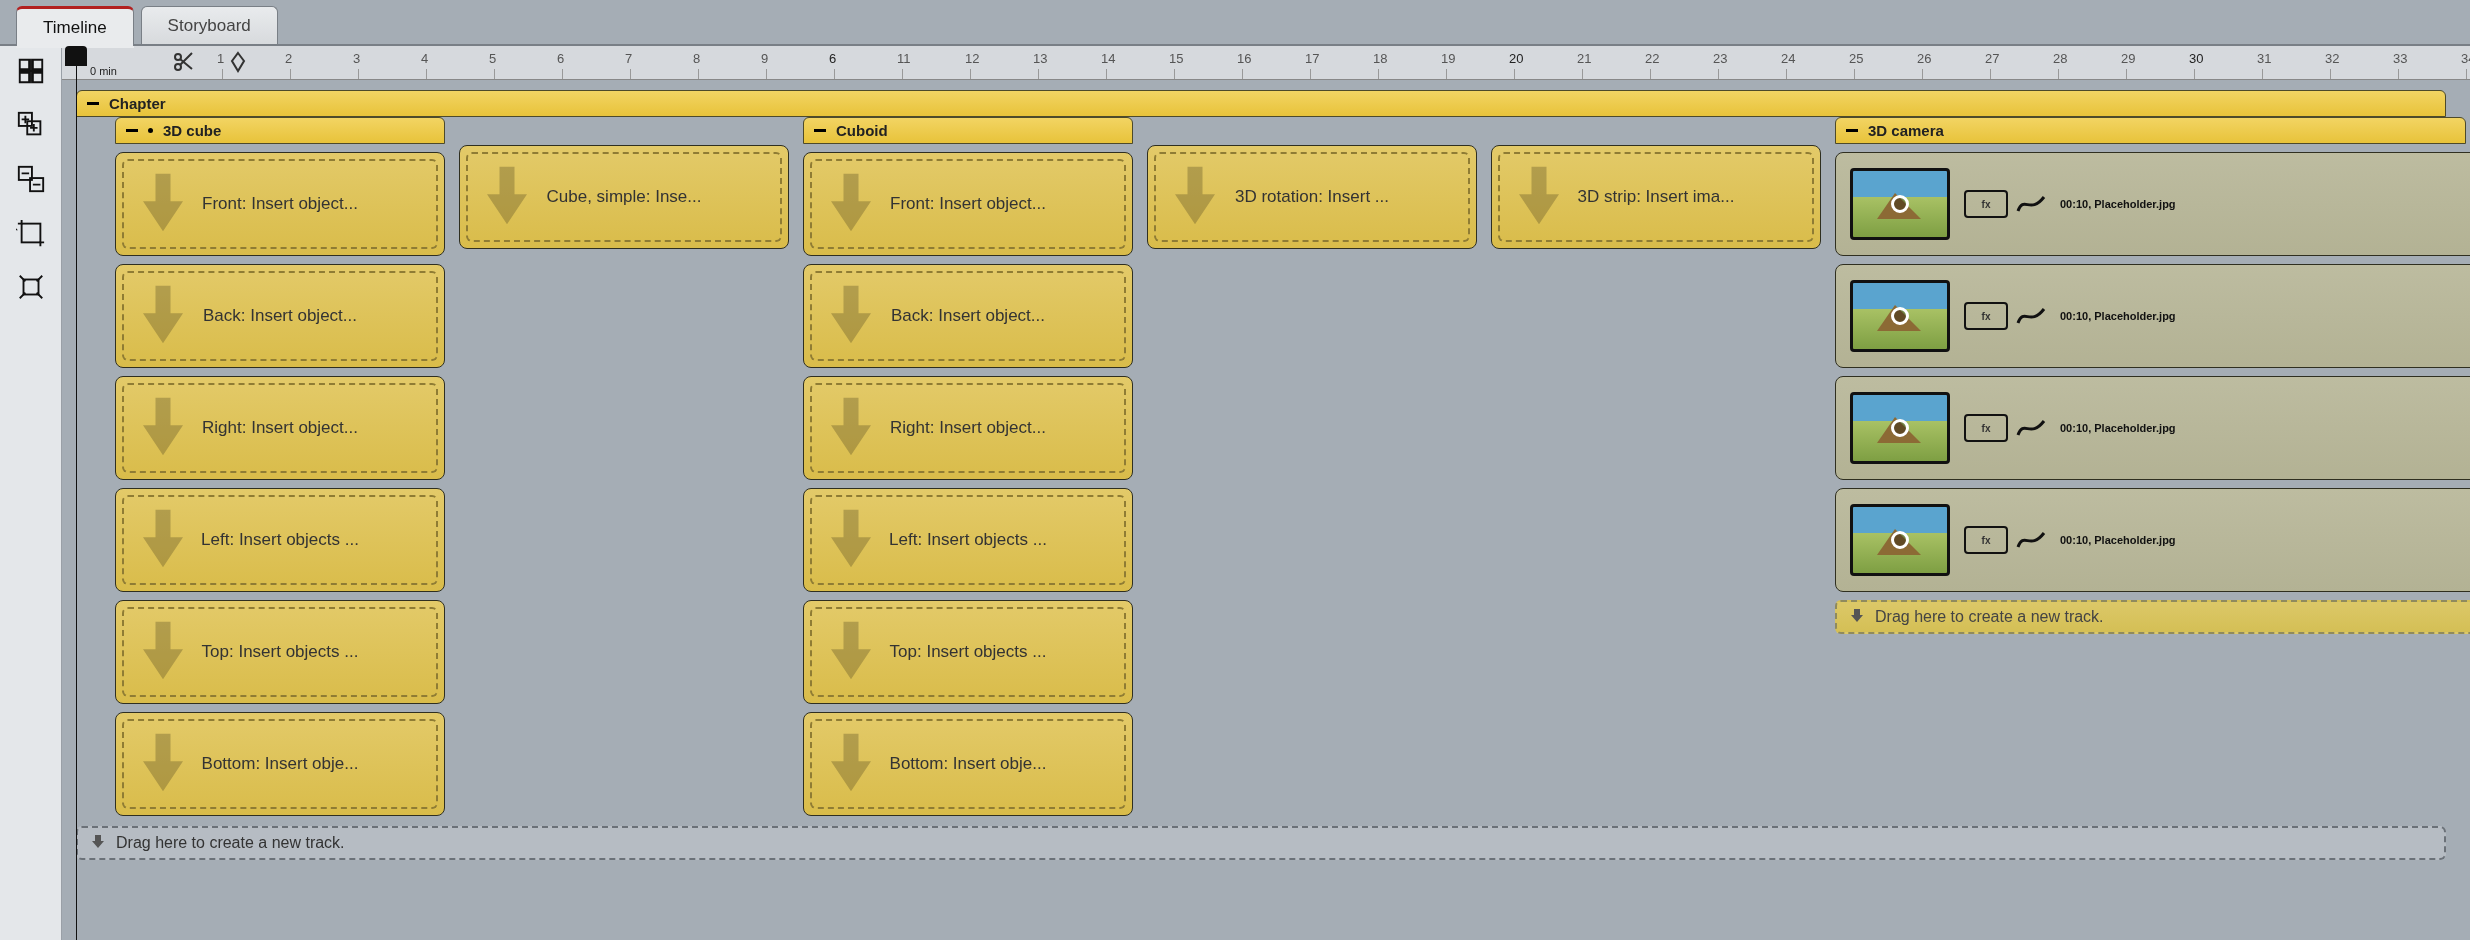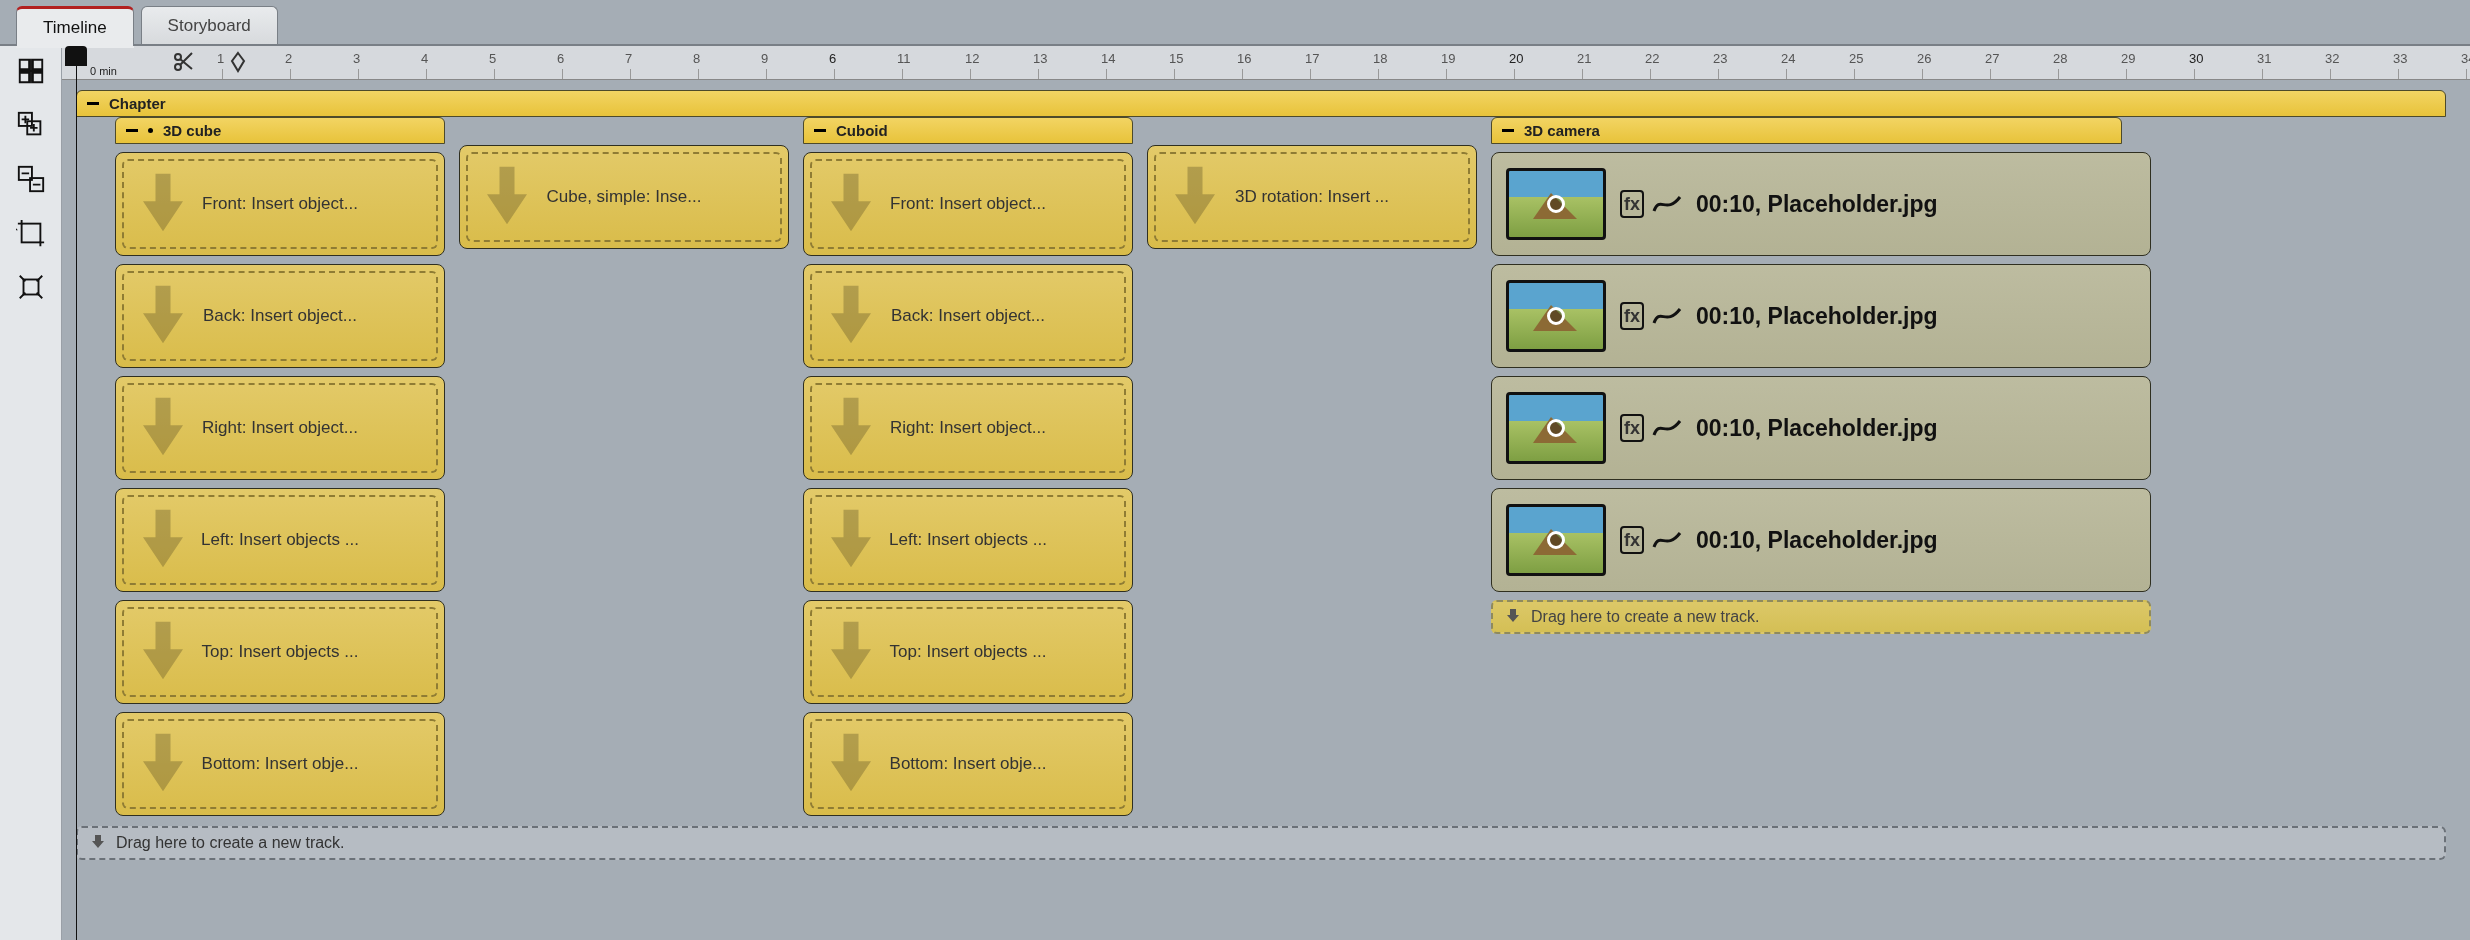--- a/index.html
+++ b/index.html
@@ -255,28 +255,28 @@
     border-right:26px solid transparent;
     border-bottom:26px solid #8c6a35;
   }
   .thumb .lens {
     position:absolute; left:50%; top:50%; transform:translate(-50%,-50%);
     width:18px; height:18px; border:3px solid #fff; border-radius:50%;
     background: rgba(0,0,0,.3);
   }
   .cam-icons { display:flex; gap:8px; }
   .cam-icons .ic {
-    width:24px;height:28px;border:2px solid #111;border-radius:4px;
-    display:flex;align-items:center;justify-content:center; font-size:18px; font-weight:bold;
+    width:44px;height:28px;border:2px solid #111;border-radius:4px;
+    display:flex;align-items:center;justify-content:center; font-size:10px; font-weight:bold;
   }
   .curve {
     display:inline-flex; align-items:center;
   }
   .curve svg { width:30px;height:22px; stroke:#111; fill:none; stroke-width:3;}
-  .cam-text { font-size:23px; color:#111; font-weight:bold;}
+  .cam-text { font-size:11px; color:#111; font-weight:bold;}
   
   .new-track {
     border: 2px dashed #8f8a5d;
     background: linear-gradient(#dcc868,#d4bf55);
     border-radius: 6px;
     padding: 5px 12px;
     font-size: 16px;
     color: #444;
     display:flex;
     align-items:center;
@@ -576,20 +576,28 @@
 
           <div class="col col-single single-stack">
             <div class="clip inset-dash">
               <span class="clip-arrow"><svg viewBox="0 0 40 50">
                     <path d="M14 2h12v22h10L20 48 4 24h10z"></path>
                   </svg></span>
               <span class="clip-label">3D rotation: Insert ...</span>
             </div>
           </div>
 
+          <div class="col col-single single-stack">
+            <div class="clip inset-dash">
+              <span class="clip-arrow"><svg viewBox="0 0 40 50">
+                    <path d="M14 2h12v22h10L20 48 4 24h10z"></path>
+                  </svg></span>
+              <span class="clip-label">3D strip: Insert ima...</span>
+            </div>
+          </div>
 
           <div class="col col-camera">
             <div class="track-header camera-wide-header">
               <span class="minus"></span>
               <span>3D camera</span>
             </div>
 
             <div class="cam-clip">
               <div class="thumb">
                   <div class="mountain"></div>

